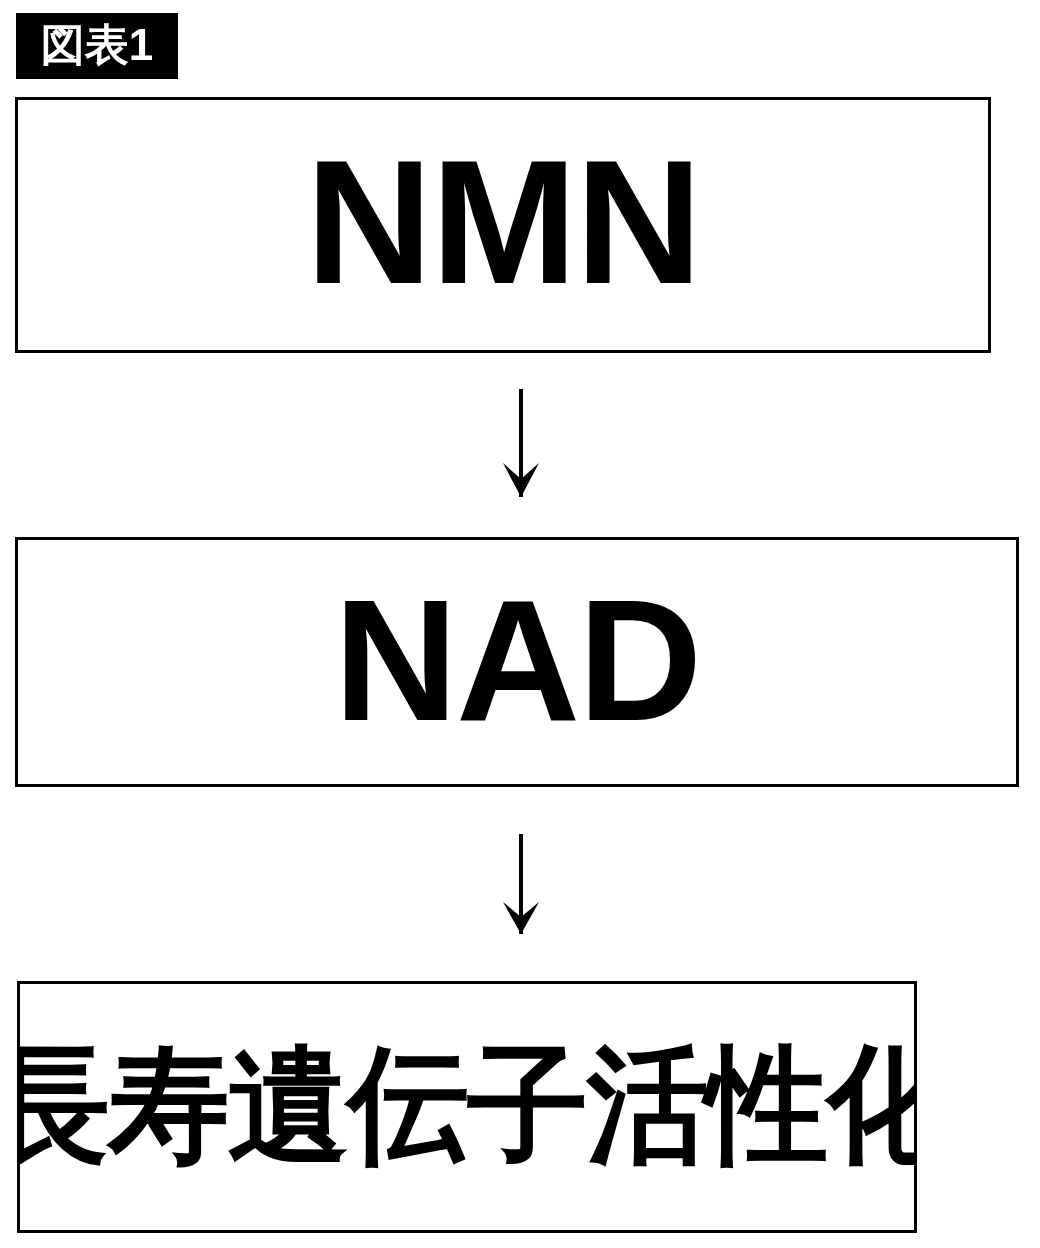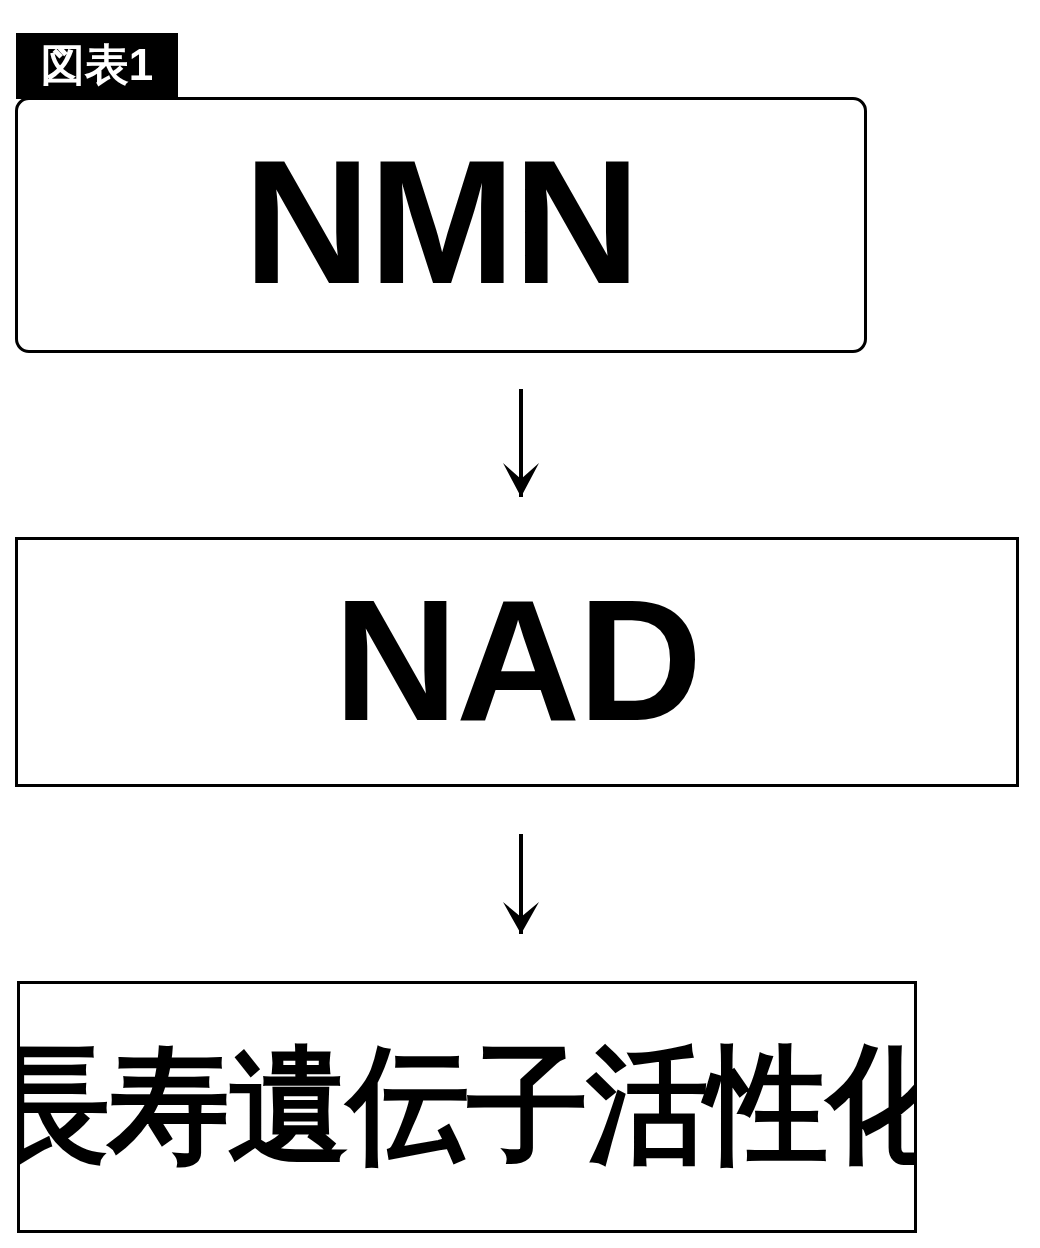--- a/index.html
+++ b/index.html
@@ -27,21 +27,20 @@
     left: 16px;
     top: 13px;
     width: 162px;
     height: 66px;
     background: #000000;
     color: #ffffff;
     display: flex;
     align-items: center;
     justify-content: center;
     box-sizing: border-box;
-    margin-top: 20px;
   }
   .figure-badge-label {
     font-size: 44px;
     font-weight: bold;
     line-height: 1;
     letter-spacing: 0px;
     color: #ffffff;
     white-space: nowrap;
     transform: translateY(-1px);
   }
@@ -61,23 +60,22 @@
     color: #000000;
     font-weight: bold;
     line-height: 1;
     white-space: nowrap;
     display: block;
   }
 
   #box-nmn {
     left: 15px;
     top: 97px;
-    width: 852px;
+    width: 976px;
     height: 256px;
-    border-radius: 14px;
   }
   #box-nmn .flow-box-label {
     font-size: 176px;
     letter-spacing: -2px;
     transform: translateY(-3px);
   }
 
   #box-nad {
     left: 15px;
     top: 537px;

